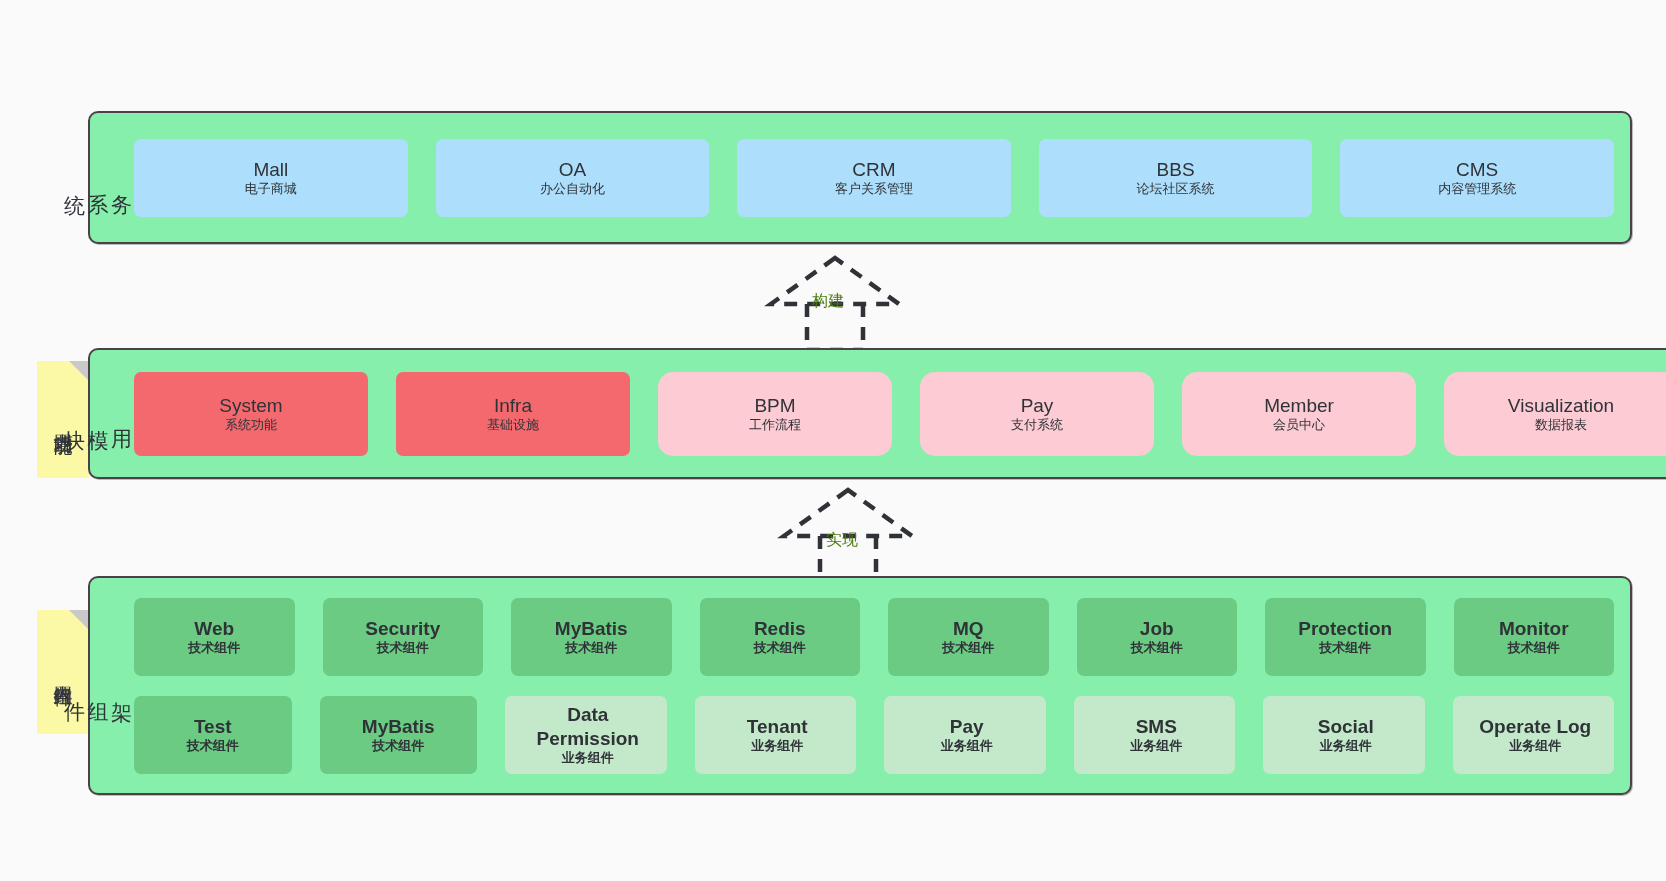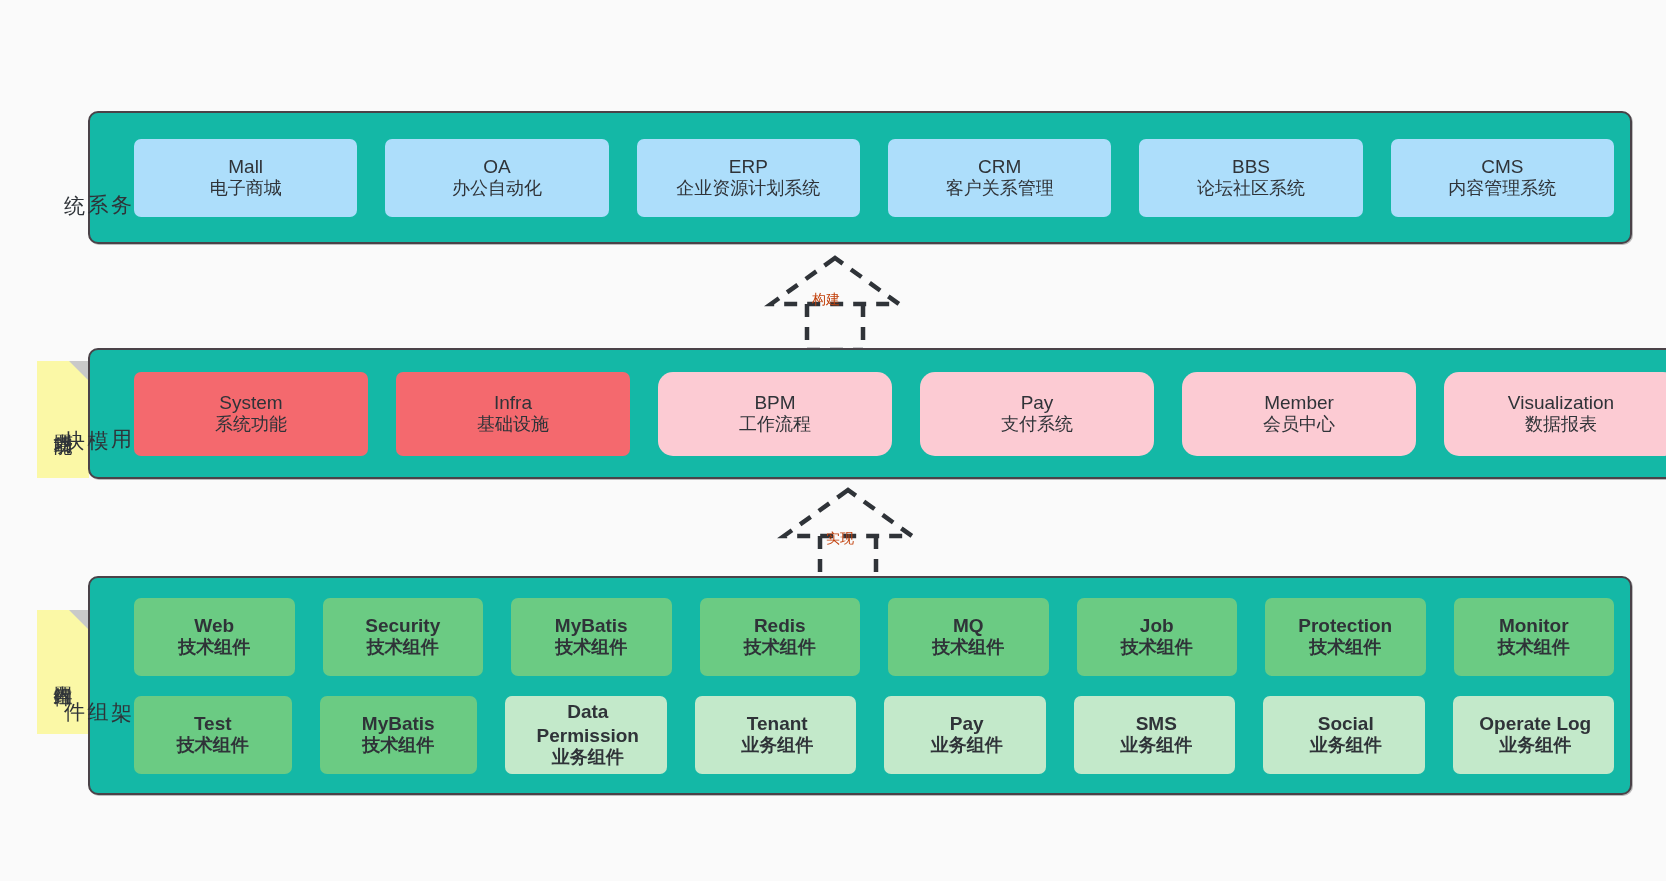--- a/index.html
+++ b/index.html
@@ -18,21 +18,21 @@
   }
 
   #canvas {
     position: absolute;
     inset: 0;
   }
 
   
   .layer {
     position: absolute;
-    background: #14b8a6;
+    background: #86efac;
     border: 2px solid #4a4248;
     border-radius: 10px;
     box-sizing: border-box;
     display: flex;
     align-items: stretch;
     box-shadow: 1px 1px 0 rgba(0,0,0,0.25);
   }
 
   .layer-title {
     flex: 0 0 auto;
@@ -72,21 +72,21 @@
     display: flex;
     flex-direction: column;
     align-items: center;
     justify-content: center;
     text-align: center;
     line-height: 1.22;
     box-sizing: border-box;
     padding: 4px 6px;
   }
   .card .en { font-size: 19px; }
-  .card .cn { font-size: 18px; }
+  .card .cn { font-size: 13px; }
 
   .card.blue      { background: #addefb; }
   .card.red       { background: #f4696e; }
   .card.pink      { background: #fccbd3; border-radius: 15px; }
   .card.green     { background: #6bcb83; }
   .card.lightgreen{ background: #c3e9ca; padding-left: 10px; }
 
   
   .layer-sys   .card { height: 78px; }
   .layer-mod   .card { height: 84px; }
@@ -127,22 +127,22 @@
   .sticky-fn  { left: 37px; top: 361px; width: 52px; height: 117px; }
   .sticky-cmp { left: 37px; top: 610px; width: 52px; height: 124px; }
 
   
   .connector {
     position: absolute;
     pointer-events: none;
   }
   .conn-label {
     position: absolute;
-    font-size: 14px;
-    color: #c2410c;
+    font-size: 16px;
+    color: #4d7c0f;
     background: transparent;
     user-select: none;
     white-space: nowrap;
   }
   .conn-build { left: 755px; top: 252px; }
   .conn-impl  { left: 768px; top: 484px; }
   .label-build { left: 812px; top: 291px; }
   .label-impl  { left: 826px; top: 530px; }
 </style>
 </head>
@@ -157,24 +157,20 @@
 统</div>
     <div class="layer-body">
       <div class="row">
         <div class="card blue">
           <span class="en">Mall</span>
           <span class="cn">电子商城</span>
         </div>
         <div class="card blue">
           <span class="en">OA</span>
           <span class="cn">办公自动化</span>
-        </div>
-        <div class="card blue">
-          <span class="en">ERP</span>
-          <span class="cn">企业资源计划系统</span>
         </div>
         <div class="card blue">
           <span class="en">CRM</span>
           <span class="cn">客户关系管理</span>
         </div>
         <div class="card blue">
           <span class="en">BBS</span>
           <span class="cn">论坛社区系统</span>
         </div>
         <div class="card blue">

